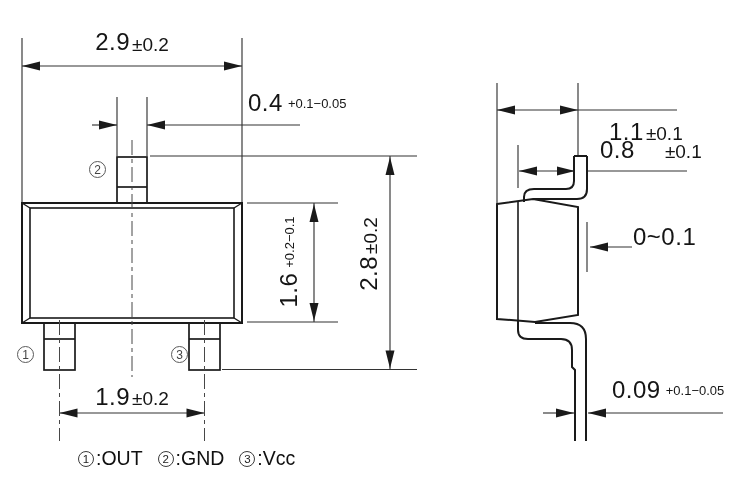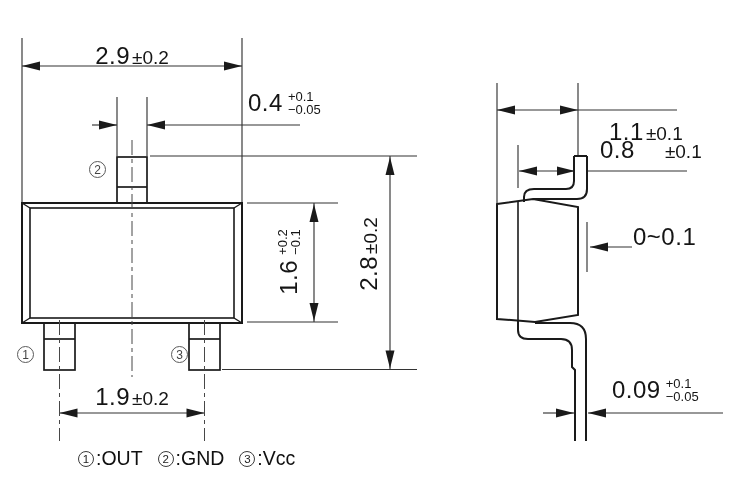--- a/index.html
+++ b/index.html
@@ -5,21 +5,21 @@
   html,body{margin:0;padding:0;}
   body{width:750px;height:483px;background:#ffffff;position:relative;overflow:hidden;
        font-family:"Liberation Sans",sans-serif;color:#111;}
   #stage{position:absolute;left:0;top:0;width:750px;height:483px;}
   svg{position:absolute;left:0;top:0;}
   .lbl{position:absolute;white-space:nowrap;display:flex;align-items:baseline;color:#151515;}
   .lbl.center{justify-content:center;}
   .lbl.mid{align-items:center;}
   .v{font-size:24px;line-height:1.1;letter-spacing:0.5px;}
   .t{font-size:19px;line-height:1.1;margin-left:2px;}
-  .stack{display:inline-flex;flex-direction:column;font-size:13px;line-height:1.0;
+  .stack{display:inline-flex;flex-direction:row;font-size:13px;line-height:1.0;
          margin-left:5px;letter-spacing:0px;}
   .rot{transform:rotate(-90deg);transform-origin:center center;}
   .marking{font-size:34px;letter-spacing:5px;color:#0d0d0d;}
   .callout{position:absolute;width:17px;height:17px;border:1.4px solid #5a5a5a;border-radius:50%;
            display:flex;align-items:center;justify-content:center;font-size:12px;color:#444;
            box-sizing:border-box;background:transparent;}
   .legend{position:absolute;left:78px;top:447px;display:flex;align-items:center;column-gap:15px;}
   .legend-item{display:flex;align-items:center;font-size:19.5px;color:#101010;}
   .legend-circle{width:16px;height:16px;border:1.4px solid #3c3c3c;border-radius:50%;
                  display:flex;align-items:center;justify-content:center;font-size:11.5px;
@@ -126,21 +126,21 @@
         <path class="oln" d="M587,156 L587,189 Q587,199 577,199 L533,199"></path>
       </g>
 
       <g>
         <path class="oln" d="M518,321 L518,330 Q518,339 528,339 L561,339 Q572,339 572,350 L572,367 L575,370 L575,441"></path>
         <path class="oln" d="M535,323 L570,323 Q586,323 586,339 L586,441"></path>
       </g>
     </g>
   </svg>
 
-  <div class="lbl center" style="left:58px;top:43px;width:148px;">
+  <div class="lbl center" style="left:58px;top:29px;width:148px;align-items:flex-end;">
     <span class="v">2.9</span>
       <span class="t">±0.2</span>
   </div>
 
   <div class="lbl mid" style="left:204px;top:90px;margin-left:44px;">
     <span class="v">0.4</span>
       <span class="stack">
         <span>+0.1</span>
         <span>−0.05</span>
       </span>

